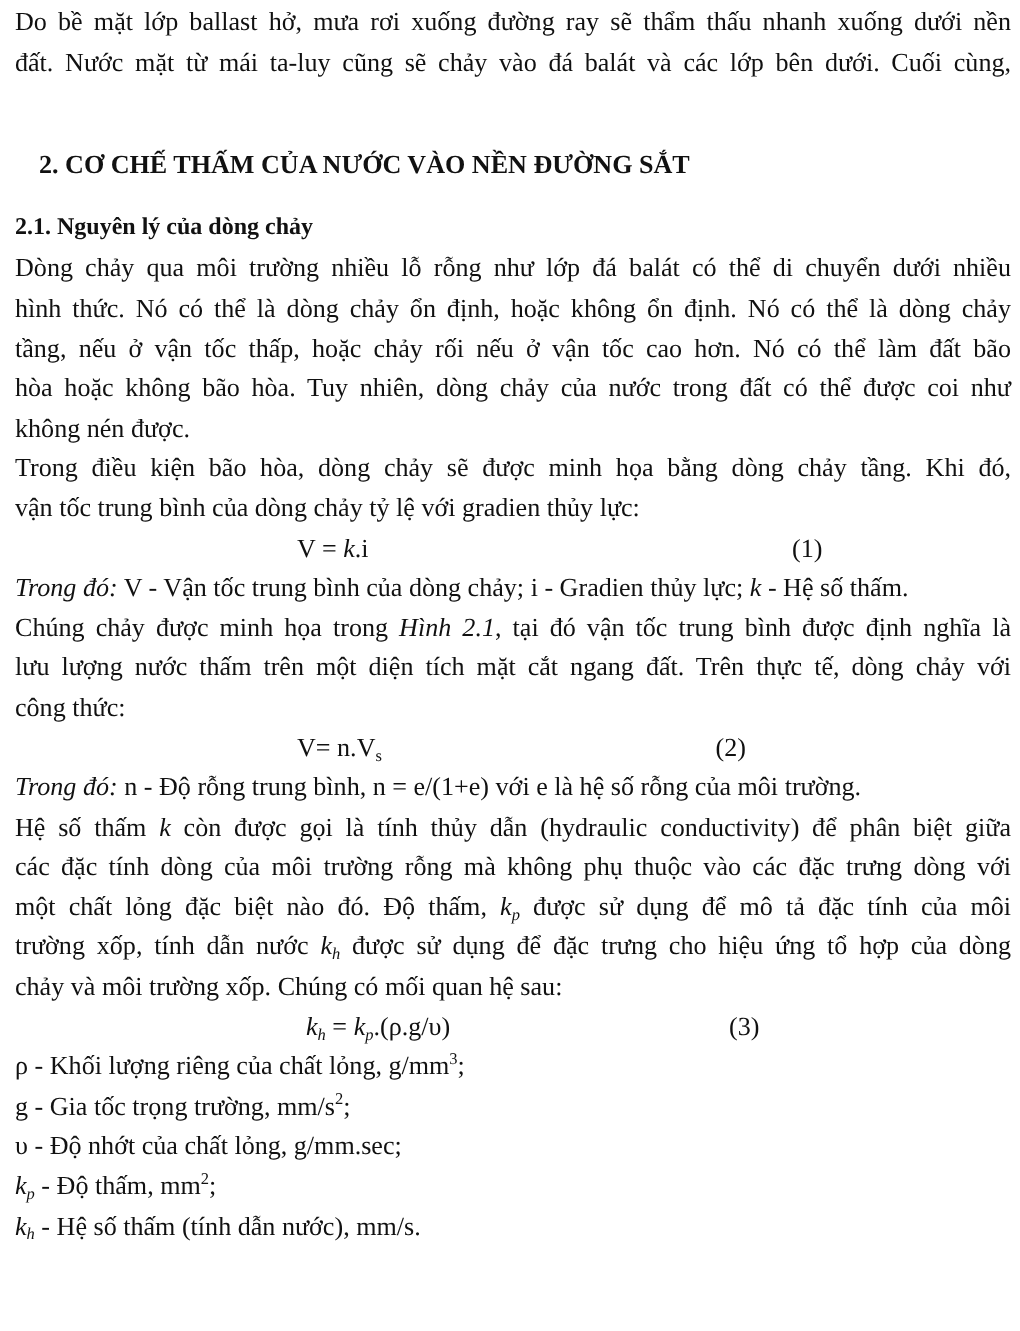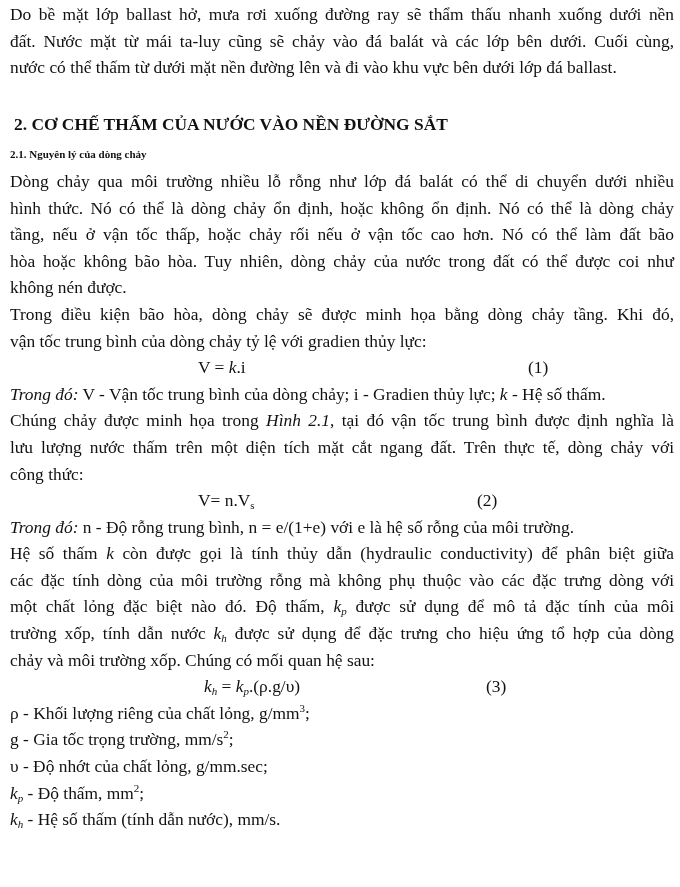--- a/index.html
+++ b/index.html
@@ -7,38 +7,37 @@
       width: 680px; height: 887px; overflow: hidden;
       font-family: "Liberation Serif", "DejaVu Serif", serif;
       color: #111111;
       font-size: 17.4px;
       line-height: 26.6px;
     }
     .page { padding: 1px 6px 0 10px; position: relative; }
     .p { margin: 0; text-align: justify; text-align-last: left; }
     .jl { text-align: justify; text-align-last: justify; }
     .gap { height: 26px; }
-    .h1 { font-weight: bold; margin: 4px; font-size: 17.4px; }
-    .h2 { font-weight: bold; margin: 0; font-size: 11px; }
+    .h1 { font-weight: bold; margin: 16px; font-size: 17.4px; }
+    .h2 { font-weight: bold; margin: 0; font-size: 16px; }
     .eq { position: relative; height: 26.6px; }
     .eq .lhs { position: absolute; top: 0; }
     .eq .num { position: absolute; top: 0; }
     i { font-style: italic; }
     sub { font-size: 11px; vertical-align: -3px; line-height: 0; }
     sup { font-size: 11px; vertical-align: 7px; line-height: 0; }
   </style>
 </head>
 <body>
 
 <div class="page">
 
   <div>
     <p class="p jl">Do bề mặt lớp ballast hở, mưa rơi xuống đường ray sẽ thẩm thấu nhanh xuống dưới nền</p>
     <p class="p jl">đất. Nước mặt từ mái ta-luy cũng sẽ chảy vào đá balát và các lớp bên dưới. Cuối cùng,</p>
-    <p class="p">nước có thể thấm từ dưới mặt nền đường lên và đi vào khu vực bên dưới lớp đá ballast.</p>
   </div>
 
   <div class="gap"></div>
 
   <p class="h1">2. CƠ CHẾ THẤM CỦA NƯỚC VÀO NỀN ĐƯỜNG SẮT</p>
   <p class="h2">2.1. Nguyên lý của dòng chảy</p>
 
   <div>
     <p class="p jl">Dòng chảy qua môi trường nhiều lỗ rỗng như lớp đá balát có thể di chuyển dưới nhiều</p>
     <p class="p jl">hình thức. Nó có thể là dòng chảy ổn định, hoặc không ổn định. Nó có thể là dòng chảy</p>

